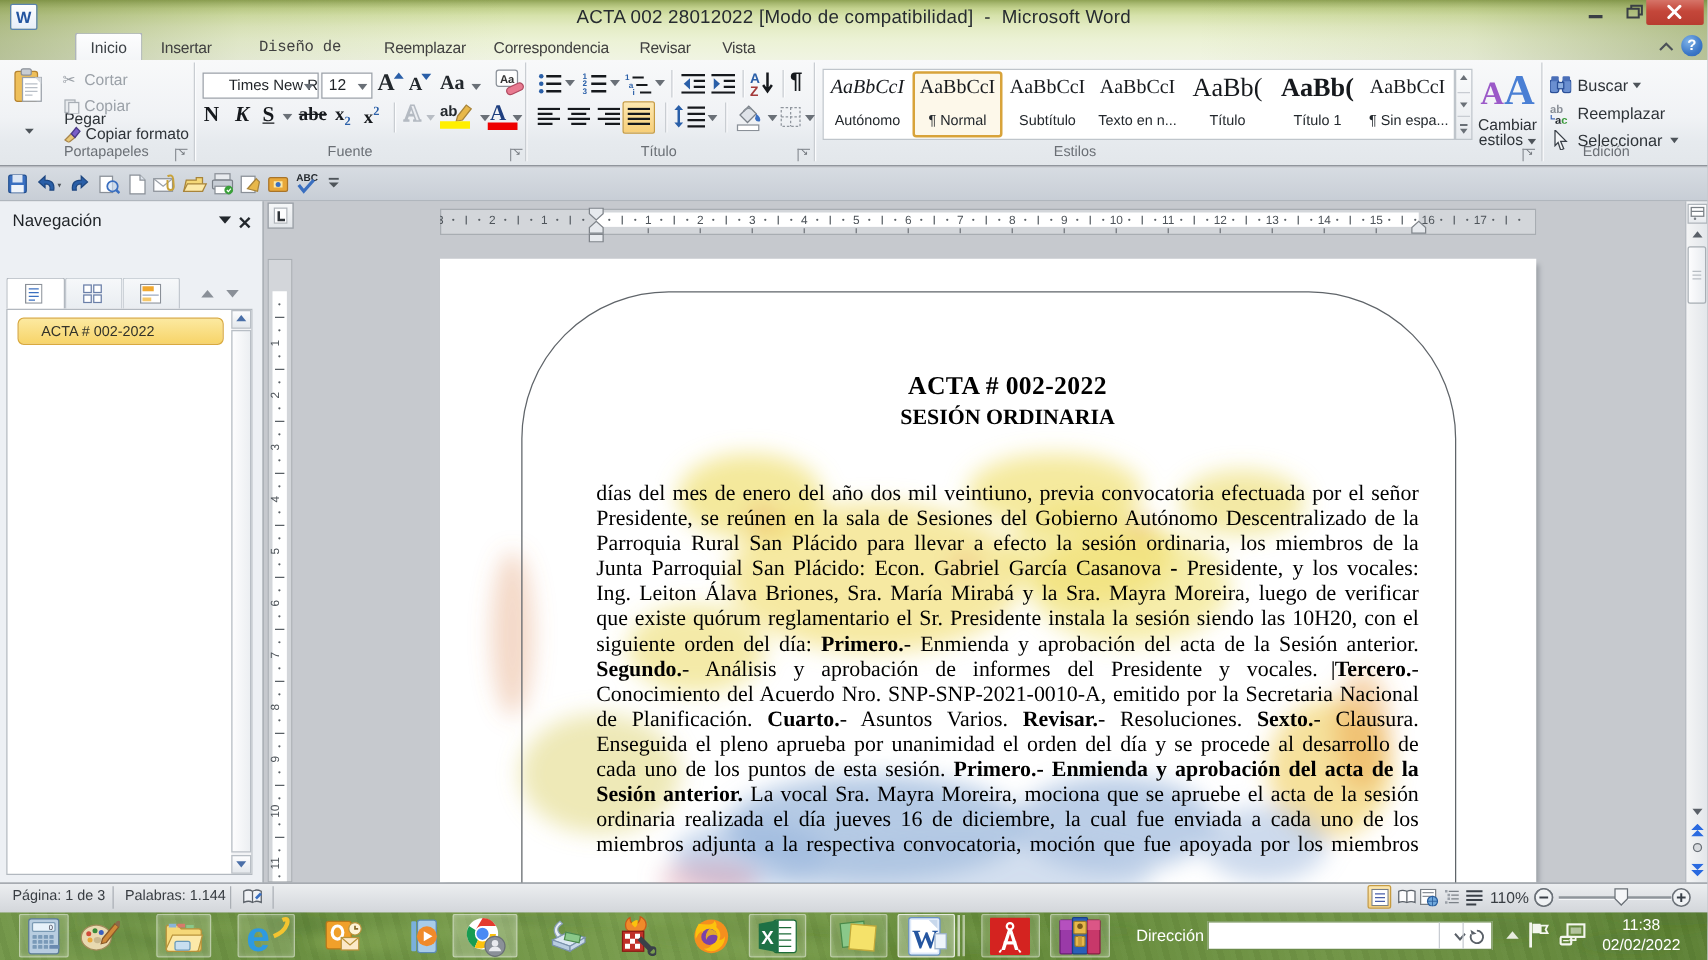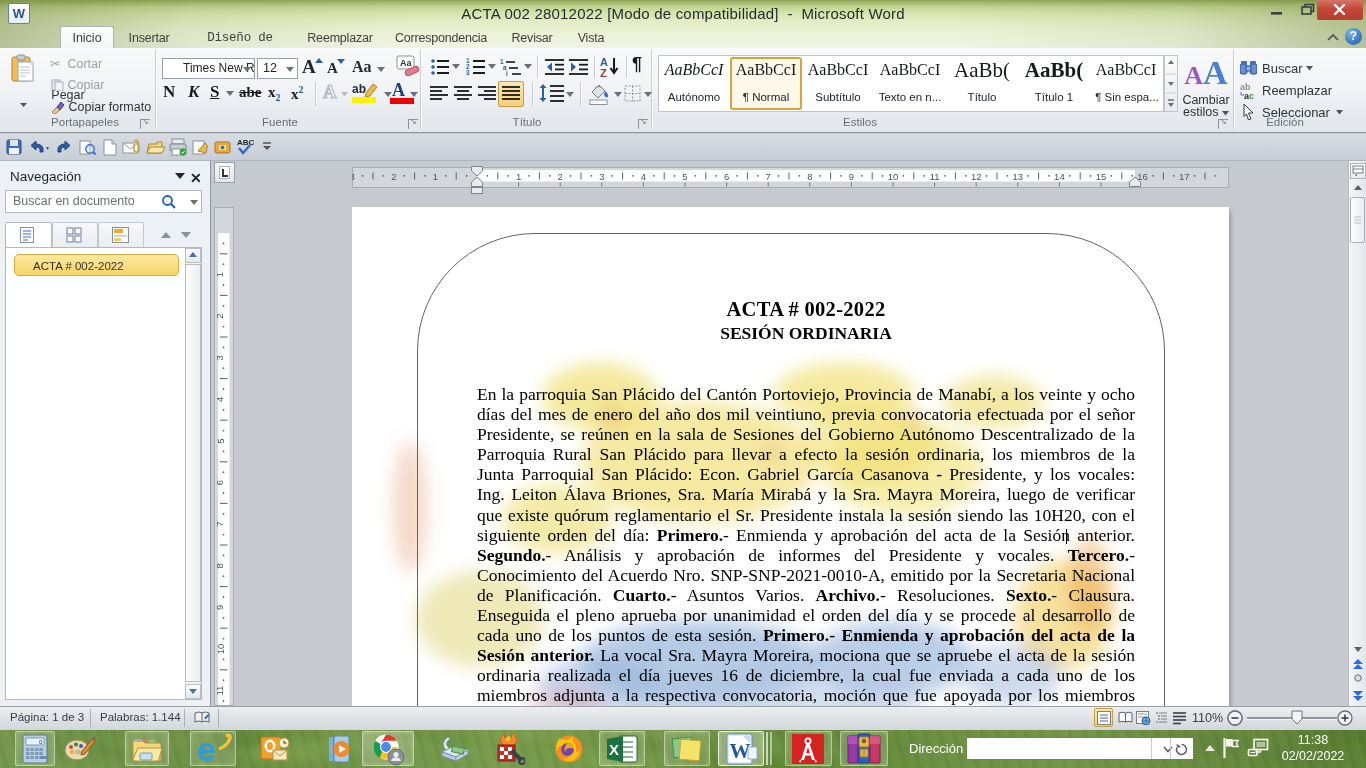--- a/index.html
+++ b/index.html
@@ -510,32 +510,20 @@
     </div>
   </div>
   <div id="nav" class="abs">
     <div class="abs" style="left:10px;top:8px;font-size:13.5px;color:#1e2226;">Navegación</div>
     <div class="abs" style="left:175px;top:12px;">
       <svg class="b" width="10" height="6">
         <path d="M0 0 L5 6 L10 0z" fill="#23282d"></path>
       </svg>
     </div>
     <div class="abs" style="left:190px;top:9px;font-size:14px;font-weight:bold;color:#23282d;">✕</div>
-    <div class="abs" style="left:5px;top:29px;width:197px;height:23px;background:#fff;border:1px solid #b2b8bf;">
-      <div class="abs" style="left:7px;top:3px;font-size:12.5px;color:#6a6f75;">Buscar en documento</div>
-      <svg width="16" height="16" style="position:absolute;right:24px;top:3px;">
-        <circle cx="6.5" cy="6.5" r="4.5" fill="none" stroke="#2a5fa8" stroke-width="1.8"></circle>
-        <line x1="10" y1="10" x2="14" y2="14" stroke="#2a5fa8" stroke-width="2.2"></line>
-      </svg>
-      <div class="abs" style="right:3px;top:9px;">
-        <svg class="b" width="8" height="5">
-          <path d="M0 0 L4 5 L8 0z" fill="#6a7077"></path>
-        </svg>
-      </div>
-    </div>
 
     <div class="abs" style="left:5px;top:61px;width:47px;height:25px;background:#fff;border:1px solid #b2b8bf;border-bottom:none;border-radius:2px 2px 0 0;"></div>
     <div class="abs" style="left:52px;top:61px;width:46px;height:25px;border:1px solid #c2c8cf;border-bottom:none;border-radius:2px 2px 0 0;background:linear-gradient(#f6f8fa,#e9edf1);"></div>
     <div class="abs" style="left:98px;top:61px;width:46px;height:25px;border:1px solid #c2c8cf;border-bottom:none;border-radius:2px 2px 0 0;background:linear-gradient(#f6f8fa,#e9edf1);"></div>
     <div class="abs" style="left:20px;top:66px;">
       <svg class="b" width="14" height="16">
         <rect x="0.5" y="0.5" width="13" height="15" fill="#fff" stroke="#8a9098"></rect>
         <g stroke="#3a6fc0">
           <line x1="3" y1="4" x2="11" y2="4"></line>
           <line x1="3" y1="7" x2="11" y2="7"></line>
@@ -789,31 +777,30 @@
       </g>
     </svg>
 
     <div class="abs" style="left:206px;top:72px;width:748px;height:620px;border:1px solid #5f6469;border-radius:118px;"></div>
 
     <div class="abs" id="dtext" style="left:266px;top:137px;width:658px;font-family:'Liberation Serif',serif;font-size:17.5px;color:#000;">
       <div style="text-align:center;font-weight:bold;font-size:20.5px;letter-spacing:0.3px;">ACTA # 002-2022</div>
       <div style="text-align:center;font-weight:bold;height:26px;margin-top:2px;">SESIÓN ORDINARIA</div>
       <div style="height:35px;"></div>
       <div id="plines">
-        <div class="ln">En la parroquia San Plácido del Cantón Portoviejo, Provincia de Manabí, a los veinte y ocho</div>
         <div class="ln">días del mes de enero del año dos mil veintiuno, previa convocatoria efectuada por el señor</div>
         <div class="ln">Presidente, se reúnen en la sala de Sesiones del Gobierno Autónomo Descentralizado de la</div>
         <div class="ln">Parroquia Rural San Plácido para llevar a efecto la sesión ordinaria, los miembros de la</div>
         <div class="ln">Junta Parroquial San Plácido: Econ. Gabriel García Casanova <b>-</b> Presidente, y los vocales:</div>
         <div class="ln">Ing. Leiton Álava Briones, Sra. María Mirabá y la Sra. Mayra Moreira, luego de verificar</div>
         <div class="ln">que existe quórum reglamentario el Sr. Presidente instala la sesión siendo las 10H20, con el</div>
         <div class="ln">siguiente orden del día: <b>Primero.</b>- Enmienda y aprobación del acta de la Sesión anterior.</div>
         <div class="ln"><b>Segundo.</b>- Análisis y aprobación de informes del Presidente y vocales. <b>Tercero.</b>-</div>
         <div class="ln">Conocimiento del Acuerdo Nro. SNP-SNP-2021-0010-A, emitido por la Secretaria Nacional</div>
-        <div class="ln">de Planificación. <b>Cuarto.</b>- Asuntos Varios. <b>Archivo.</b>- Resoluciones. <b>Sexto.</b>- Clausura.</div>
+        <div class="ln">de Planificación. <b>Cuarto.</b>- Asuntos Varios. <b>Revisar.</b>- Resoluciones. <b>Sexto.</b>- Clausura.</div>
         <div class="ln">Enseguida el pleno aprueba por unanimidad el orden del día y se procede al desarrollo de</div>
         <div class="ln">cada uno de los puntos de esta sesión. <b>Primero.- Enmienda y aprobación del acta de la</b></div>
         <div class="ln"><b>Sesión anterior.</b> La vocal Sra. Mayra Moreira, mociona que se apruebe el acta de la sesión</div>
         <div class="ln">ordinaria realizada el día jueves 16 de diciembre, la cual fue enviada a cada uno de los</div>
         <div class="ln">miembros adjunta a la respectiva convocatoria, moción que fue apoyada por los miembros</div>
       </div>
     </div>
 
     <div class="abs" style="left:855px;top:368px;width:1px;height:15px;background:#000;"></div>
 

